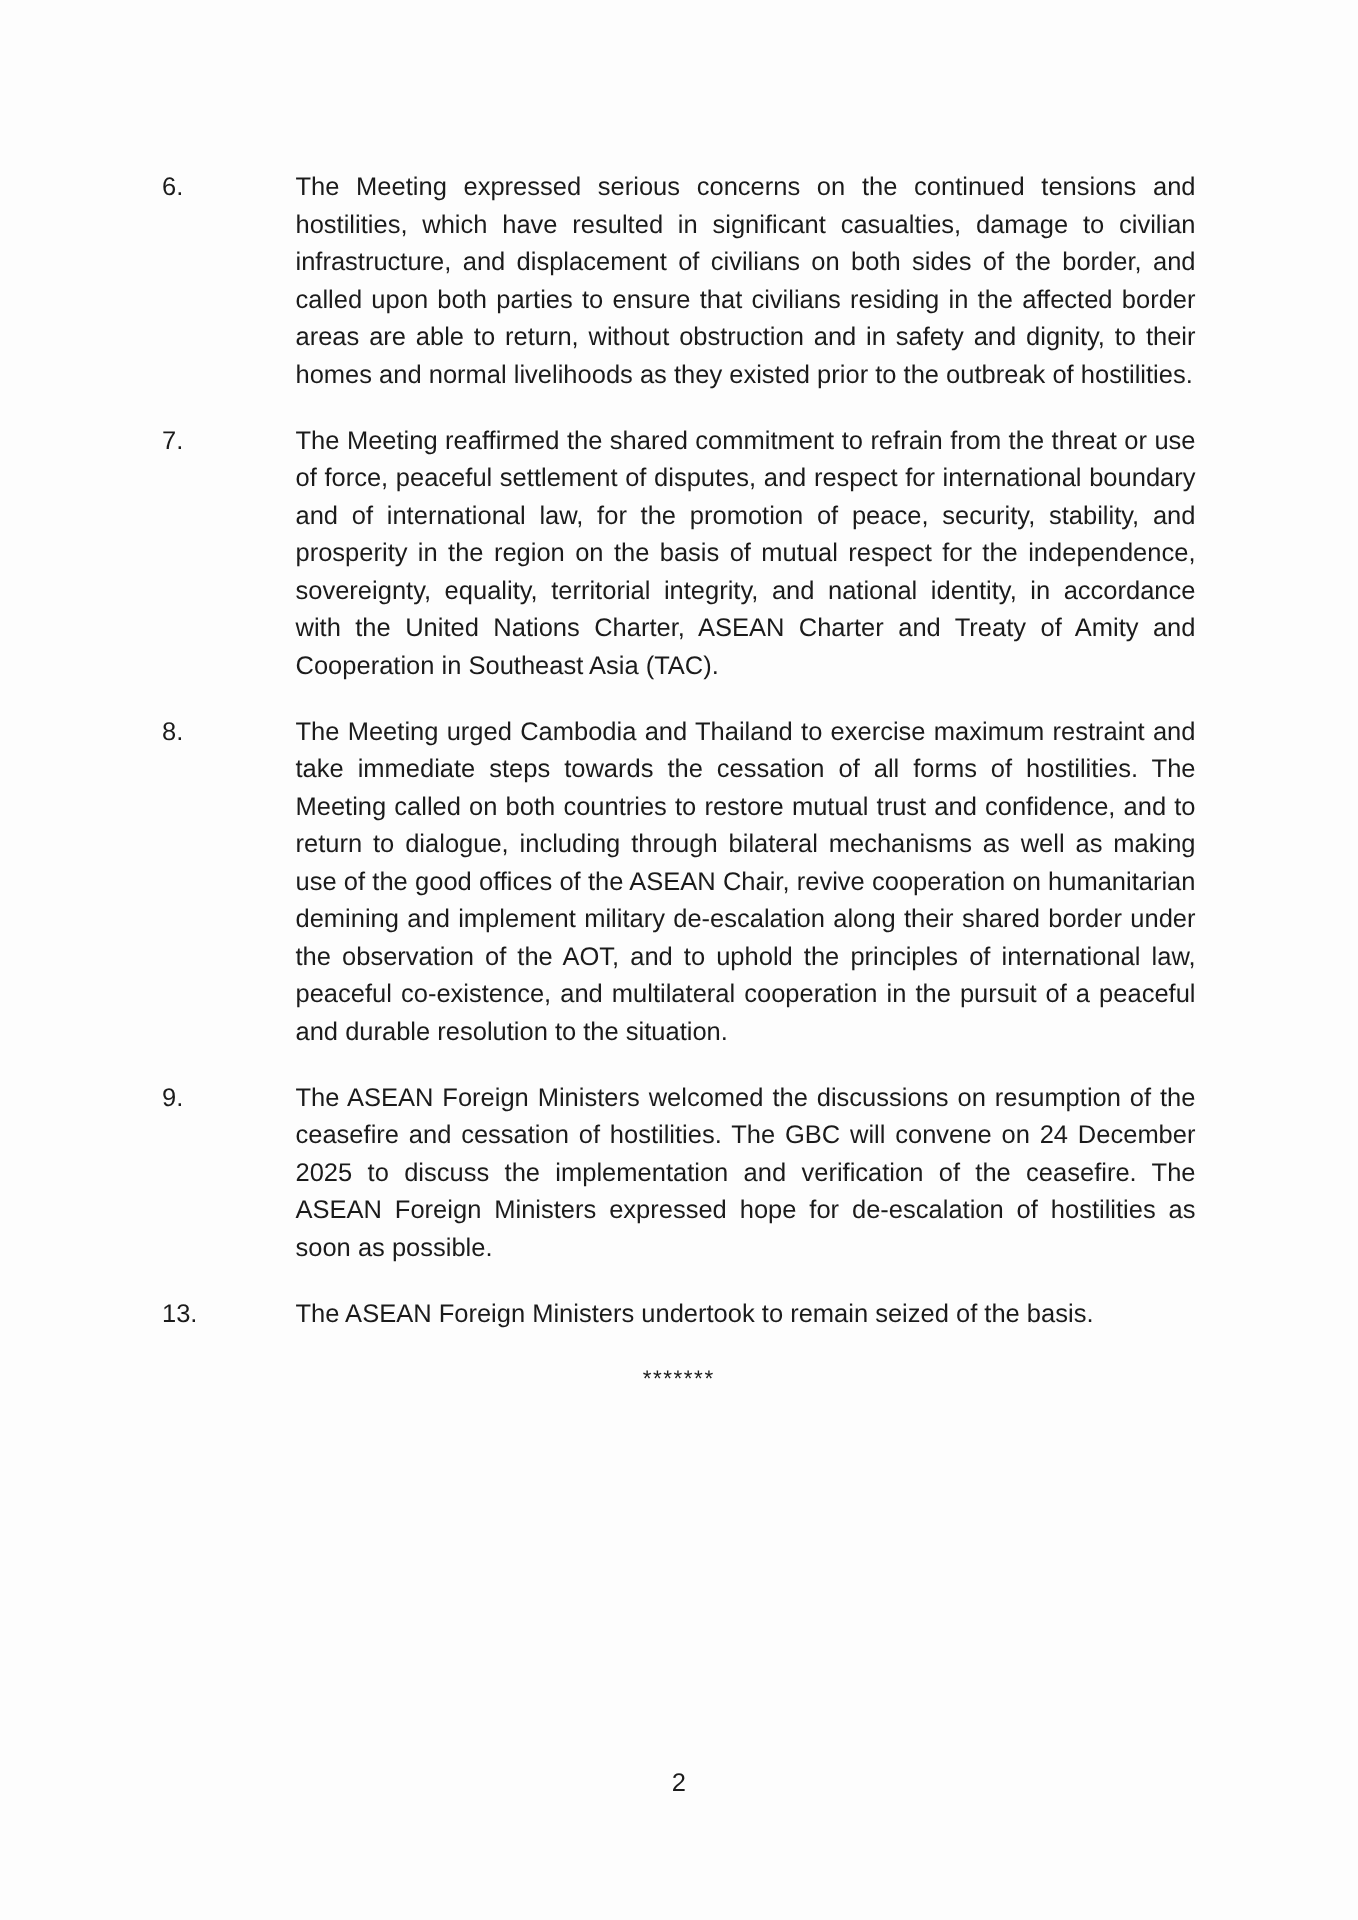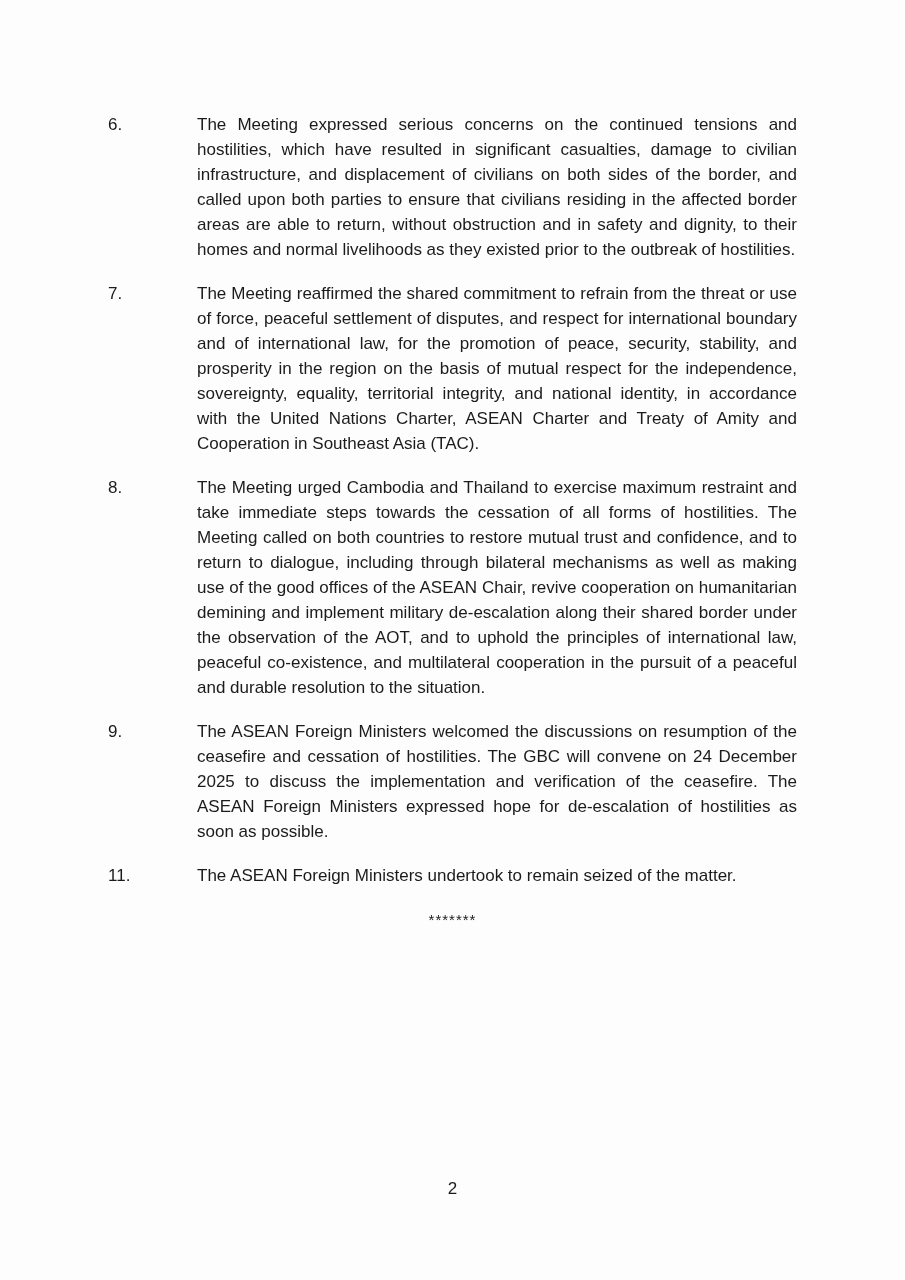--- a/index.html
+++ b/index.html
@@ -75,19 +75,19 @@
     <div class="para-num">8.</div>
     <div class="para-text">The Meeting urged Cambodia and Thailand to exercise maximum restraint and take immediate steps towards the cessation of all forms of hostilities. The Meeting called on both countries to restore mutual trust and confidence, and to return to dialogue, including through bilateral mechanisms as well as making use of the good offices of the ASEAN Chair, revive cooperation on humanitarian demining and implement military de-escalation along their shared border under the observation of the AOT, and to uphold the principles of international law, peaceful co-existence, and multilateral cooperation in the pursuit of a peaceful and durable resolution to the situation.</div>
   </div>
 
   <div class="para">
     <div class="para-num">9.</div>
     <div class="para-text">The ASEAN Foreign Ministers welcomed the discussions on resumption of the ceasefire and cessation of hostilities. The GBC will convene on 24 December 2025 to discuss the implementation and verification of the ceasefire. The ASEAN Foreign Ministers expressed hope for de-escalation of hostilities as soon as possible.</div>
   </div>
 
   <div class="para">
-    <div class="para-num">11.</div>
-    <div class="para-text">The ASEAN Foreign Ministers undertook to remain seized of the matter.</div>
+    <div class="para-num">13.</div>
+    <div class="para-text">The ASEAN Foreign Ministers undertook to remain seized of the basis.</div>
   </div>
 </div>
   <div class="separator">*******</div>
   <div class="page-number">2</div>
 </div>
 
 </body></html>

